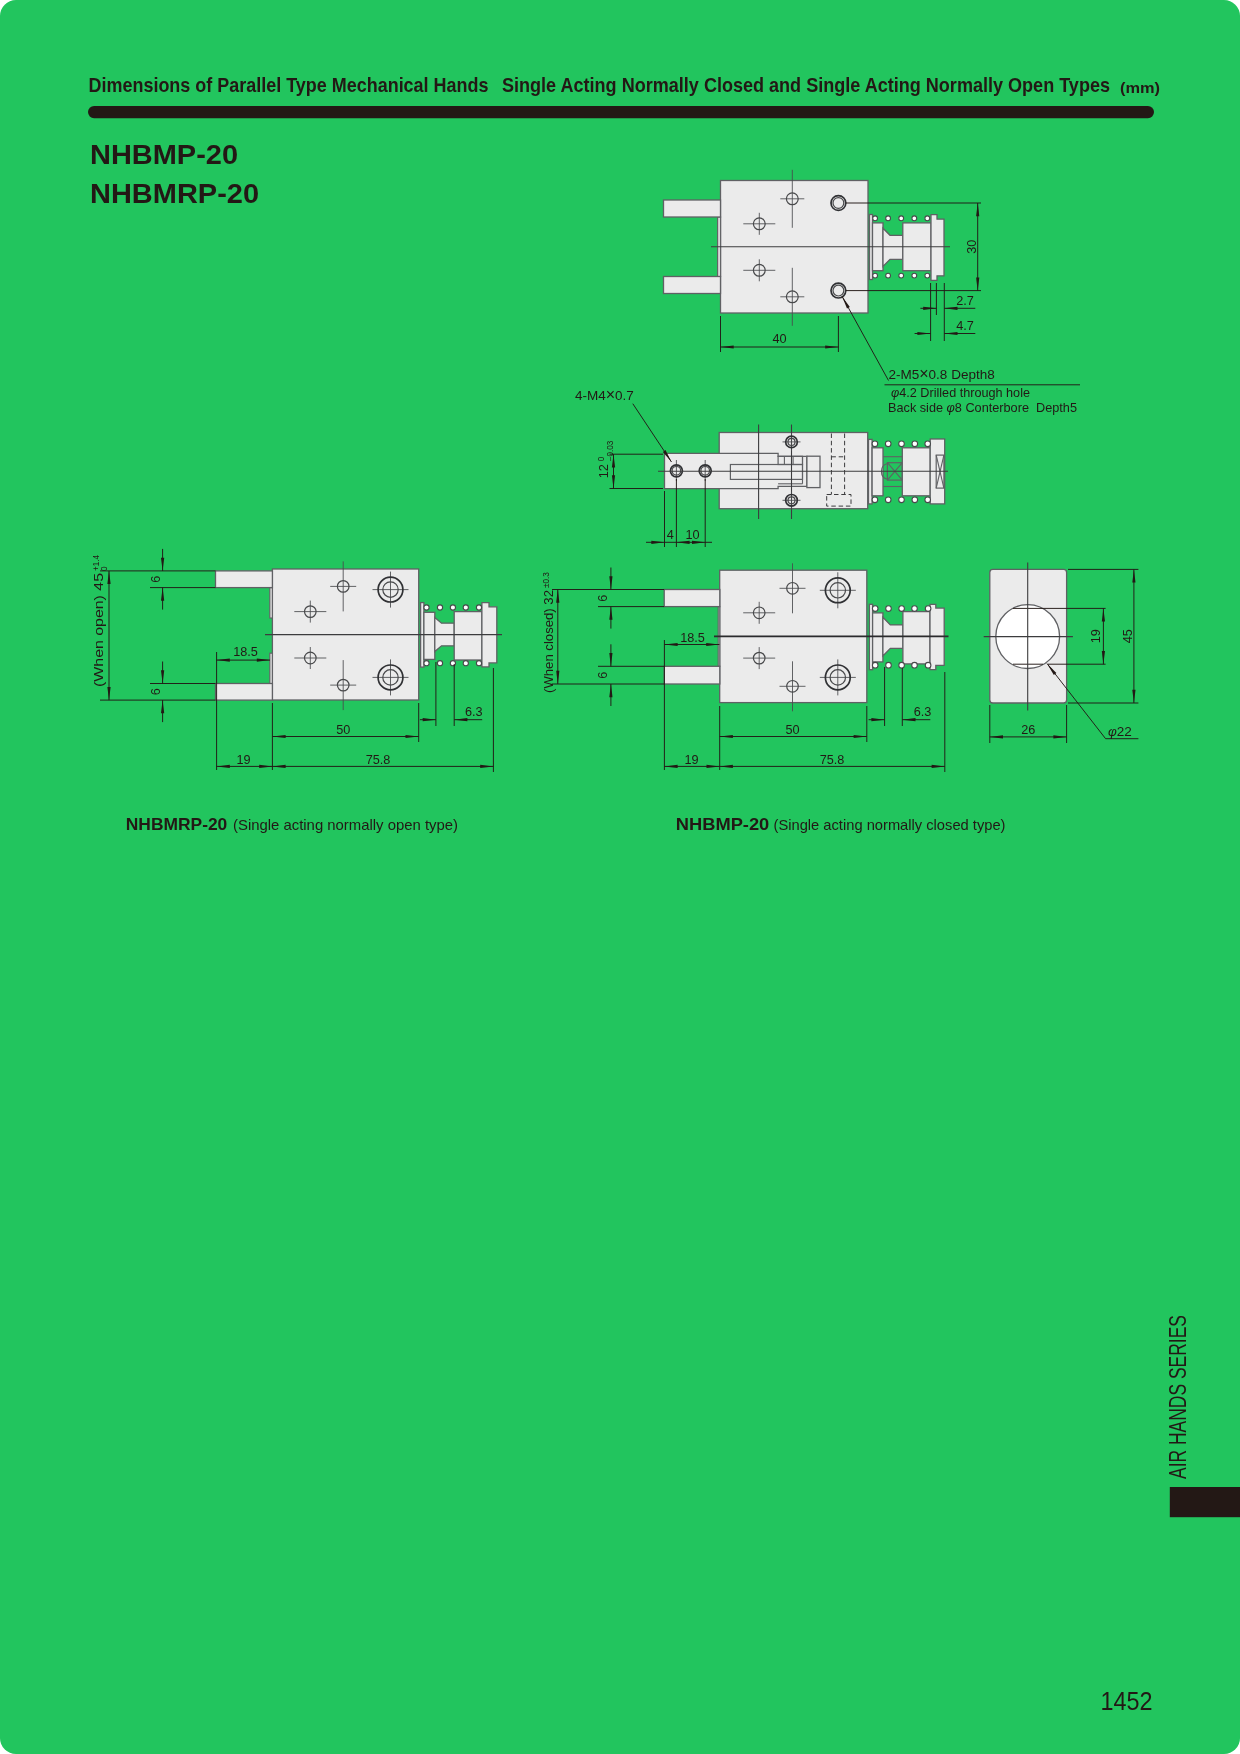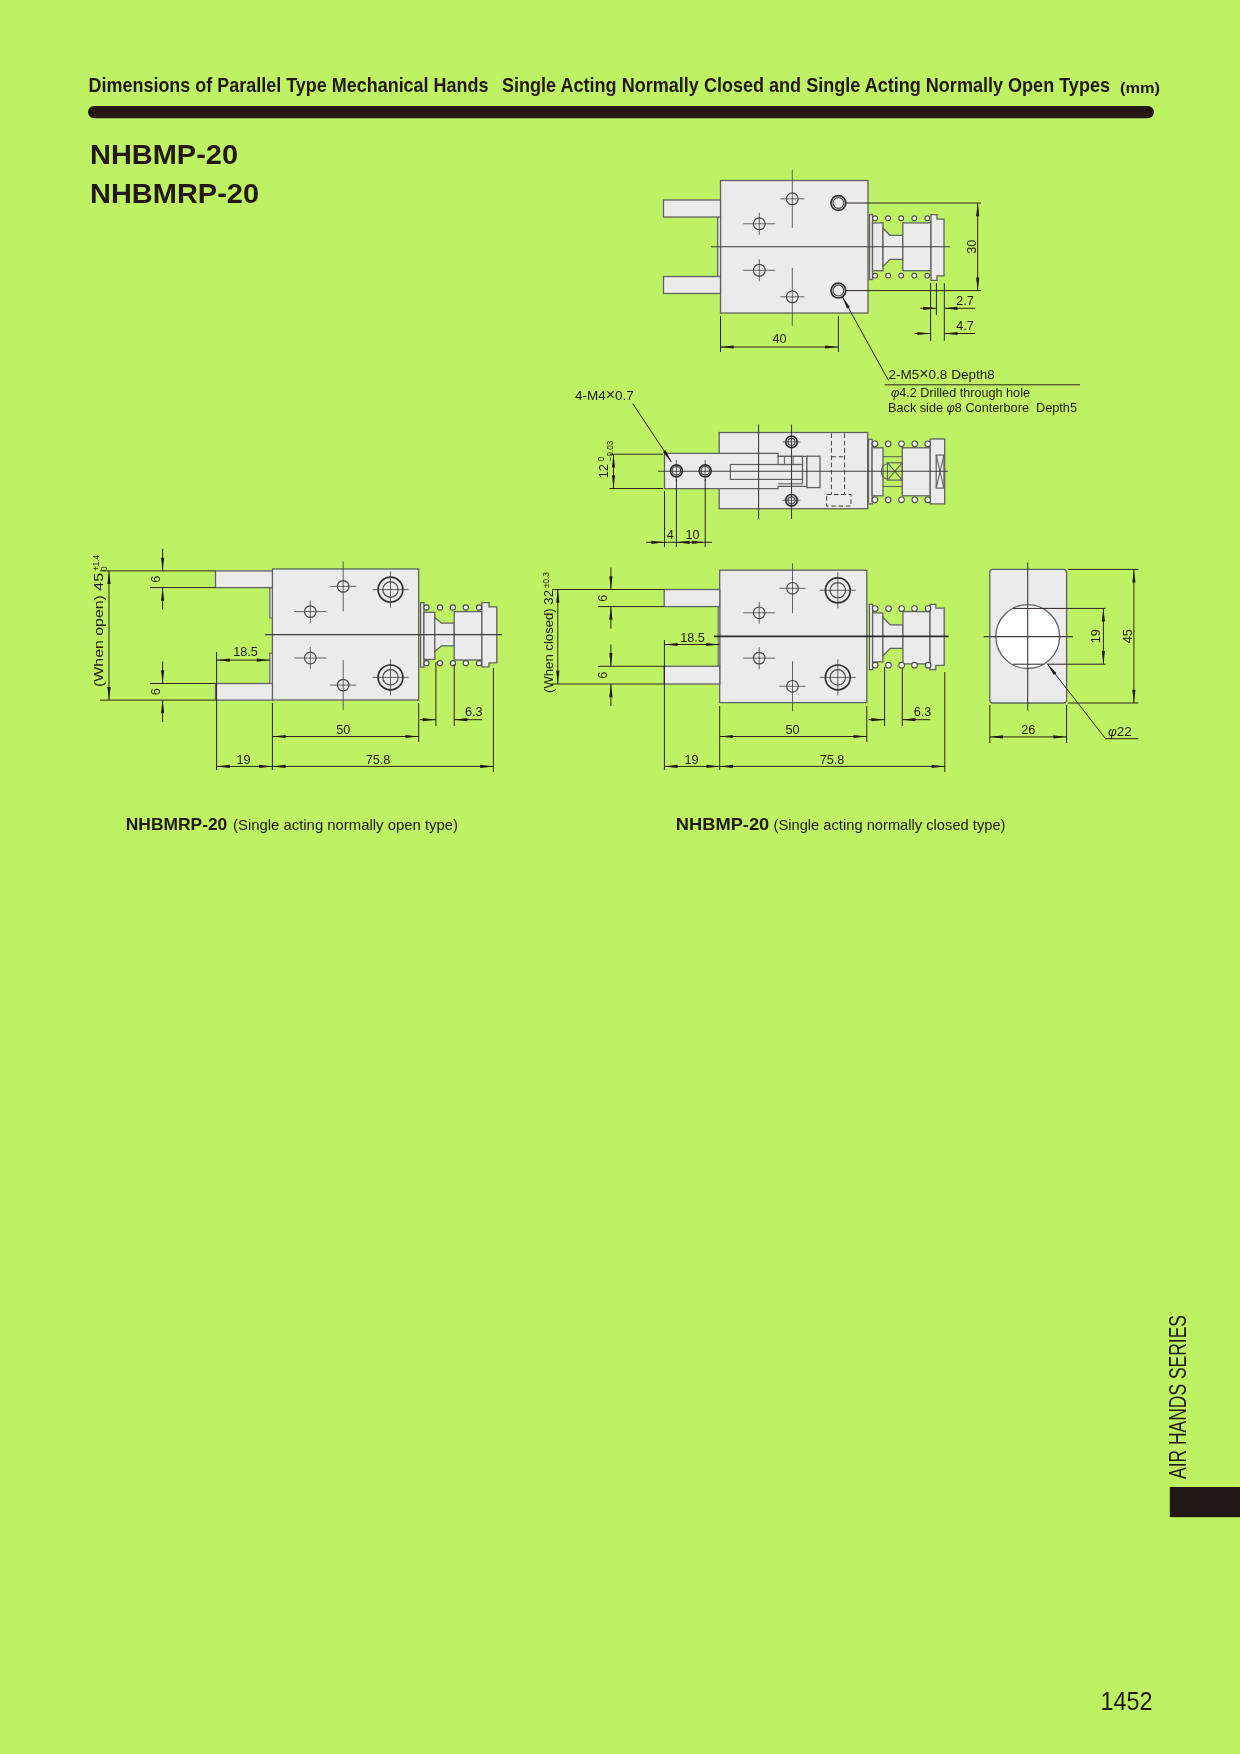--- a/index.html
+++ b/index.html
@@ -1,17 +1,17 @@
 <!DOCTYPE html>
 <html><head>
 <meta charset="utf-8">
 <style>
 html,body{margin:0;padding:0;background:#ffffff;}
-#page{position:relative;width:1240px;height:1754px;background:#bef264;overflow:hidden;
-  font-family:"Liberation Sans",sans-serif;}
+#page{position:relative;width:1240px;height:1754px;background:#22c55e;overflow:hidden;
+  font-family:"Liberation Sans",sans-serif;border-radius:16px;}
 svg{position:absolute;left:0;top:0;}
 .o{fill:#ebebeb;stroke:#606164;stroke-width:1.3;}
 .o2{fill:#d9d9d9;stroke:#606164;stroke-width:1.1;}
 .on{fill:none;stroke:#606164;stroke-width:1.2;}
 .o3{fill:none;stroke:#606164;stroke-width:1.1;}
 .ow{fill:#ffffff;stroke:#606164;stroke-width:1.3;}
 .d{fill:none;stroke:#231815;stroke-width:0.95;}
 .c{fill:none;stroke:#3c3c3e;stroke-width:1.1;}
 .c2{fill:none;stroke:#2b2b2d;stroke-width:1.7;}
 .h{fill:none;stroke:#48494b;stroke-width:1.2;}

